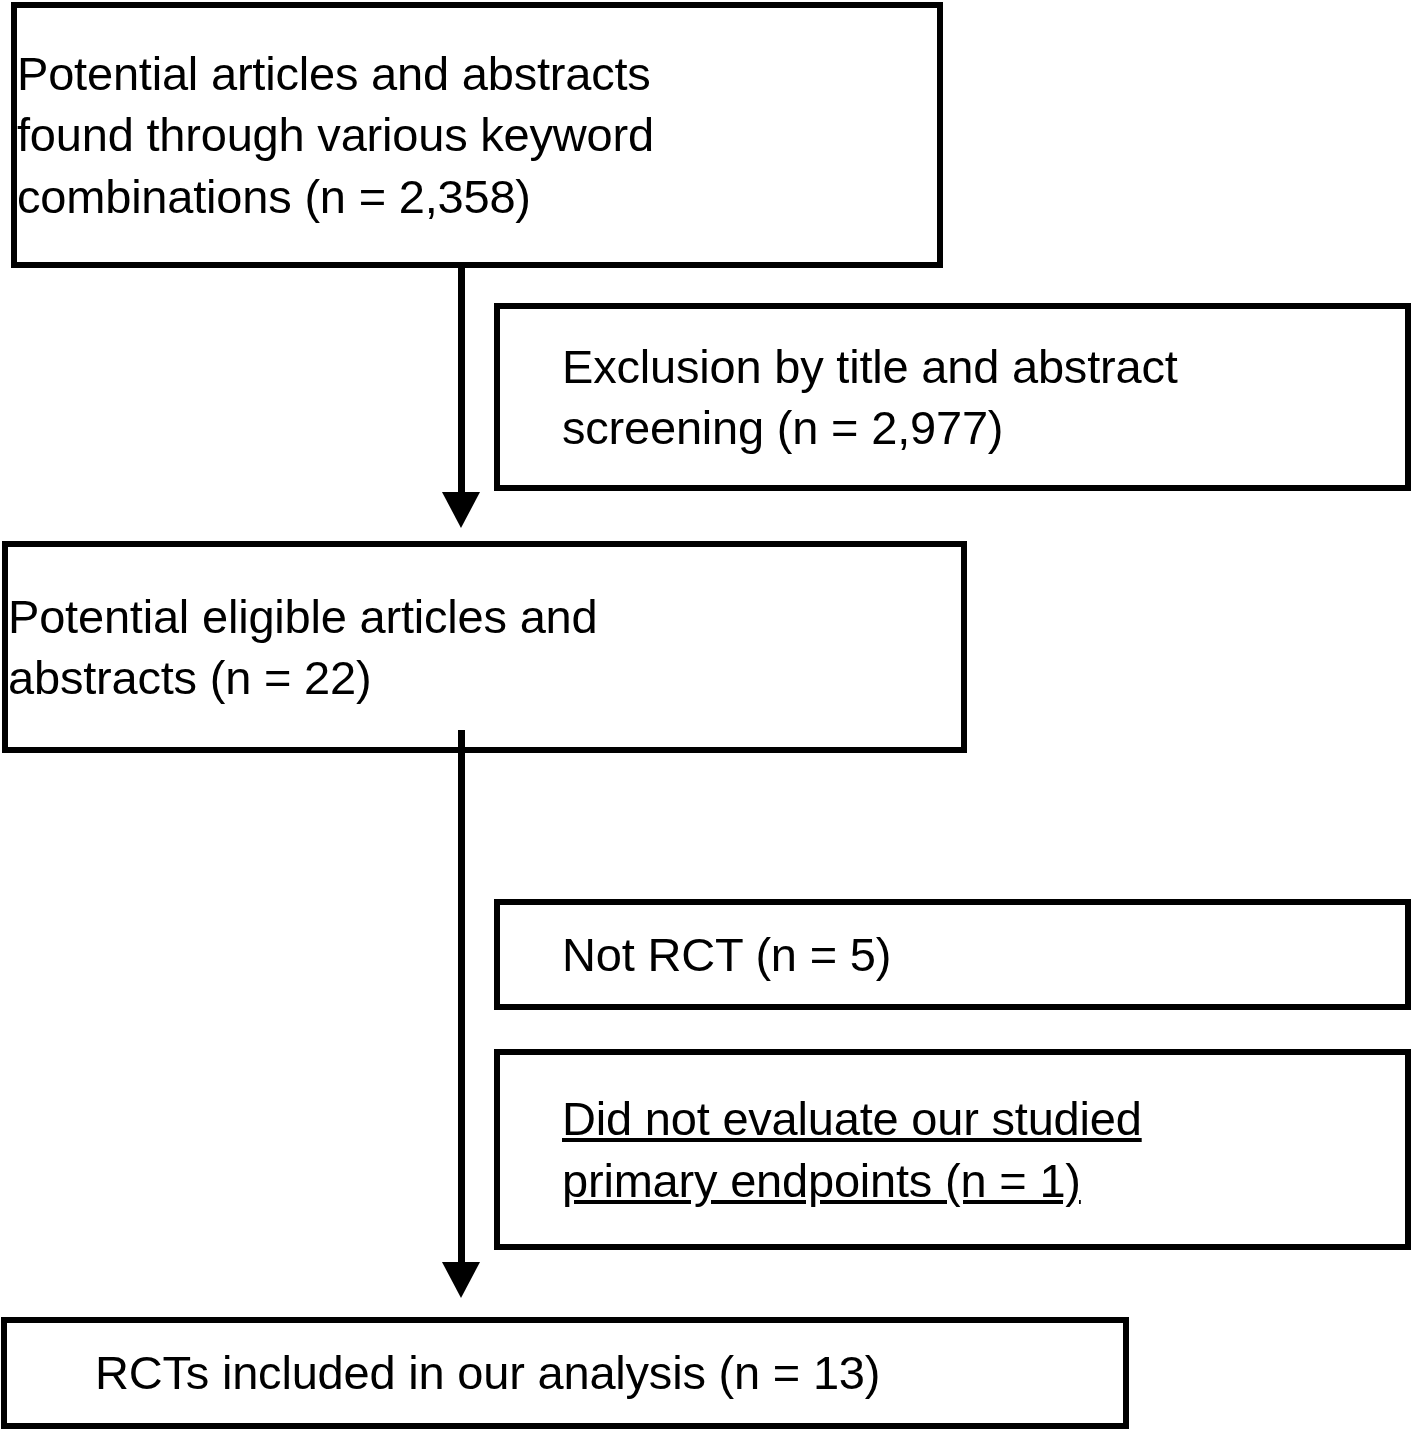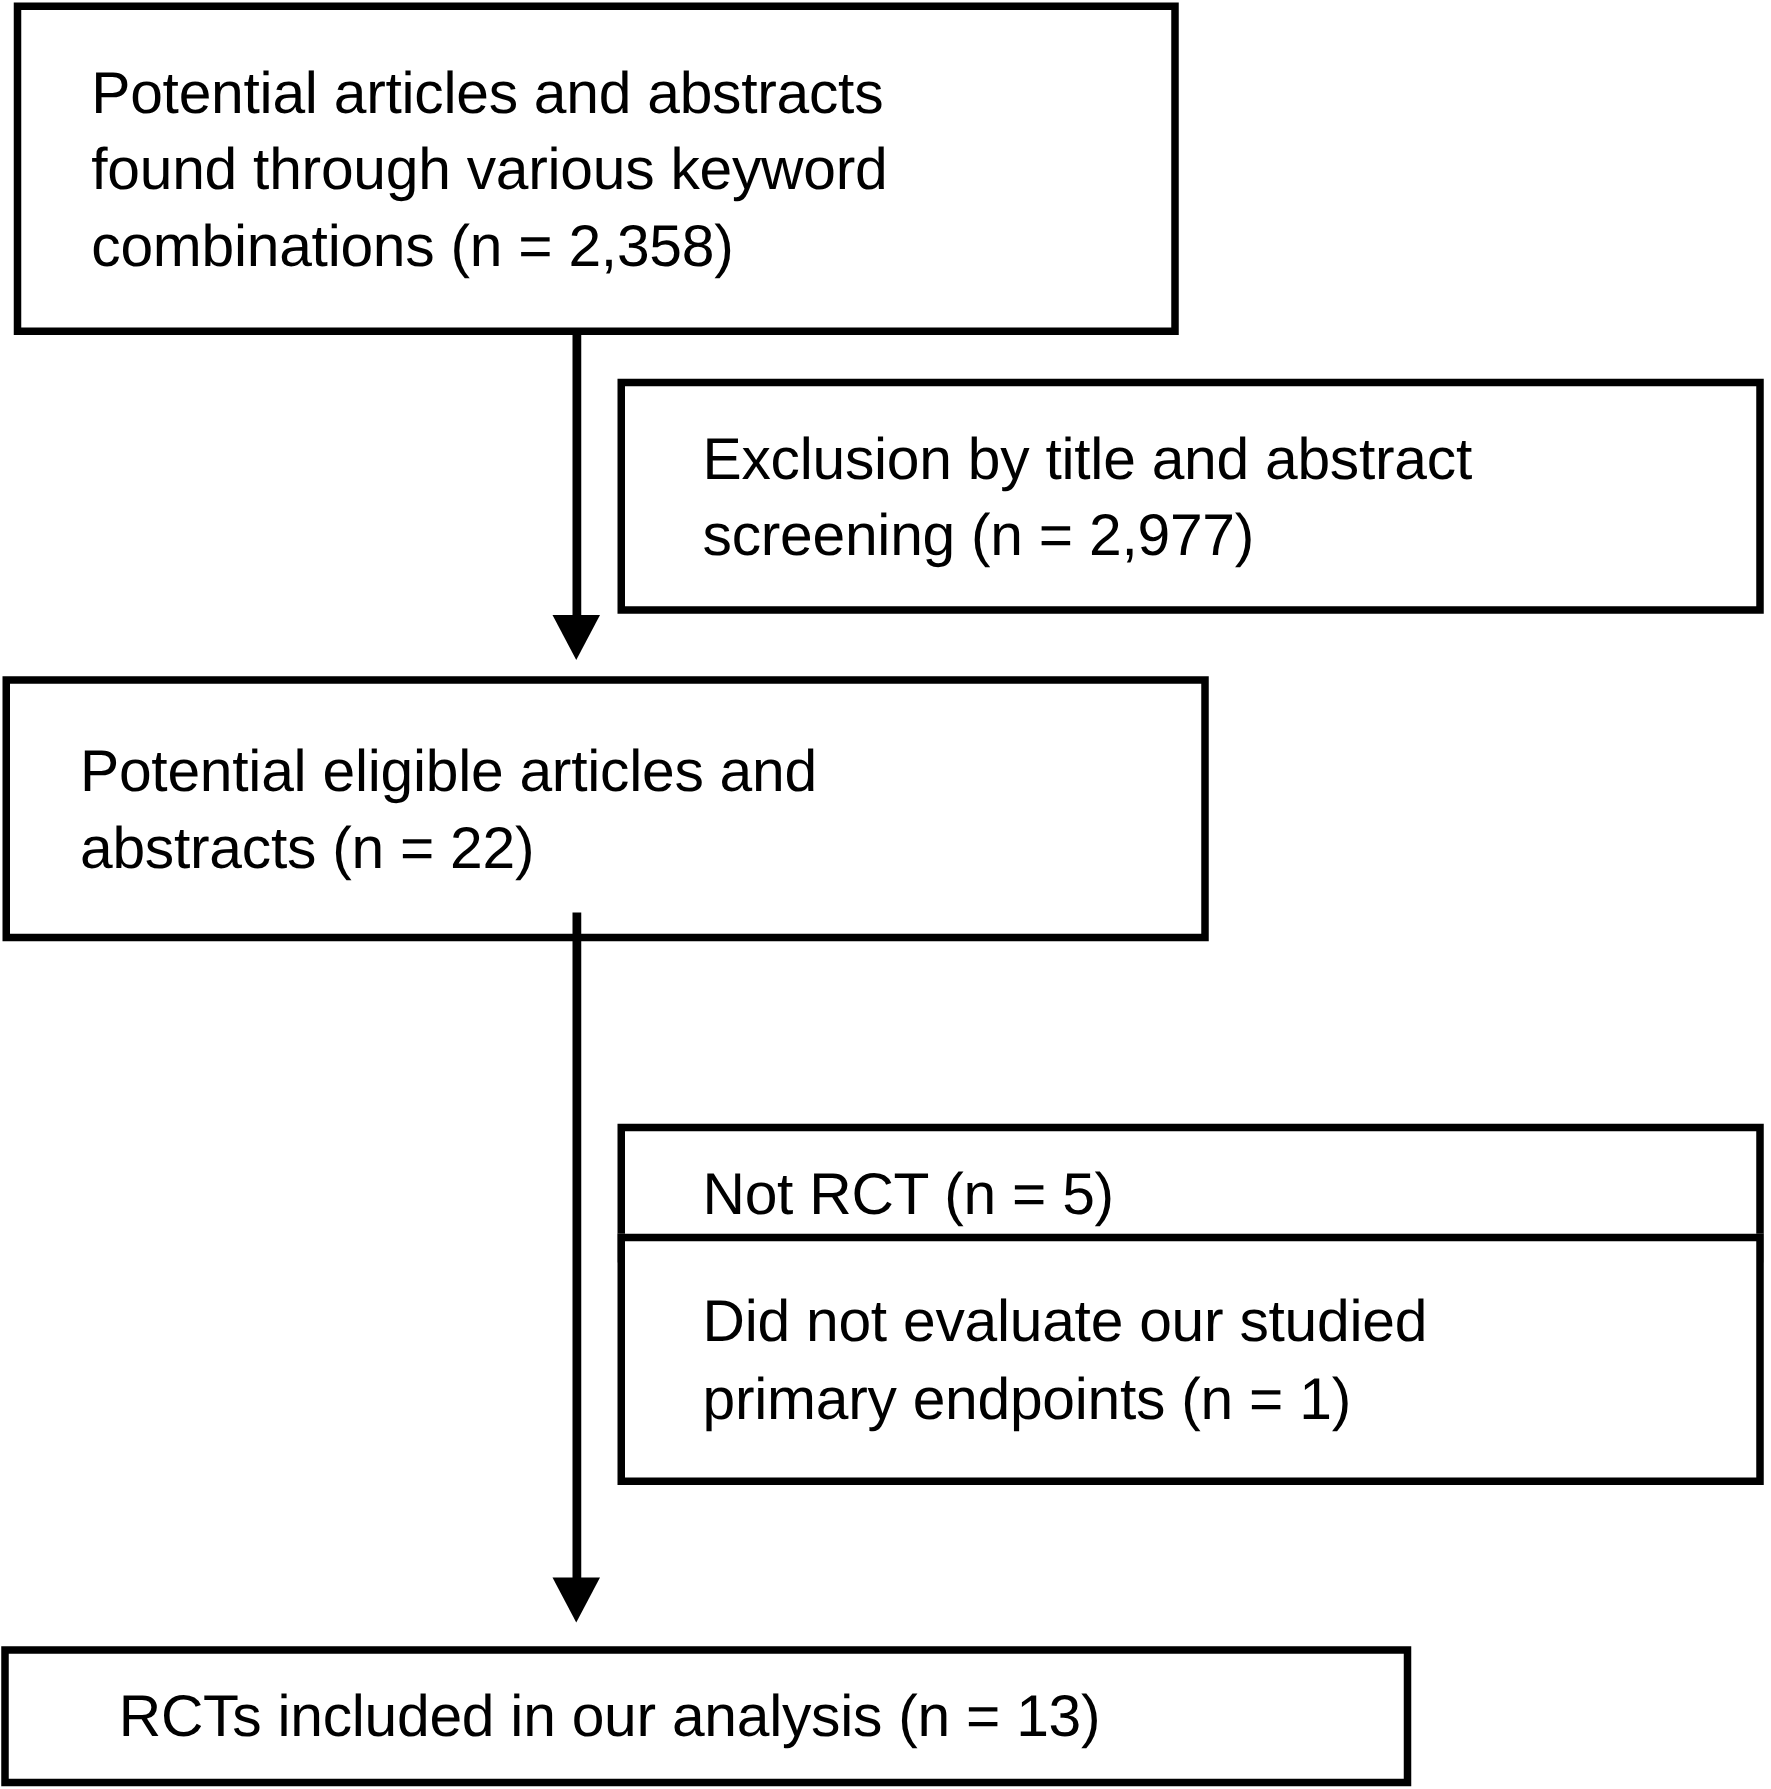--- a/index.html
+++ b/index.html
@@ -23,31 +23,30 @@
     background: #ffffff;
     display: flex;
     align-items: center;
   }
   .node-text {
     font-size: 47px;
     line-height: 1.30;
     letter-spacing: -0.2px;
     color: #000000;
     white-space: pre-line;
-    padding-left: 56px;
     padding-right: 14px;
   }
 
   
   #node-source        { left: 11px;  top: 2px;    width: 932px;  height: 266px; }
   #node-excl-screen   { left: 494px; top: 303px;  width: 917px;  height: 188px; }
   #node-eligible      { left: 2px;   top: 541px;  width: 965px;  height: 212px; }
   #node-excl-dup      { left: 494px; top: 752px;  width: 917px;  height: 110px; }
   #node-excl-notrct   { left: 494px; top: 899px;  width: 917px;  height: 111px; }
-  #node-excl-endpoint { left: 494px; top: 987px; width: 917px;  height: 201px; }
+  #node-excl-endpoint { left: 494px; top: 1049px; width: 917px;  height: 201px; text-decoration: underline; }
   #node-included      { left: 1px;   top: 1317px; width: 1128px; height: 112px; }
 
   #node-included .node-text { padding-left: 88px; }
   #node-excl-screen .node-text,
   #node-excl-dup .node-text,
   #node-excl-notrct .node-text,
   #node-excl-endpoint .node-text { padding-left: 62px; }
 
   
   .vline {

